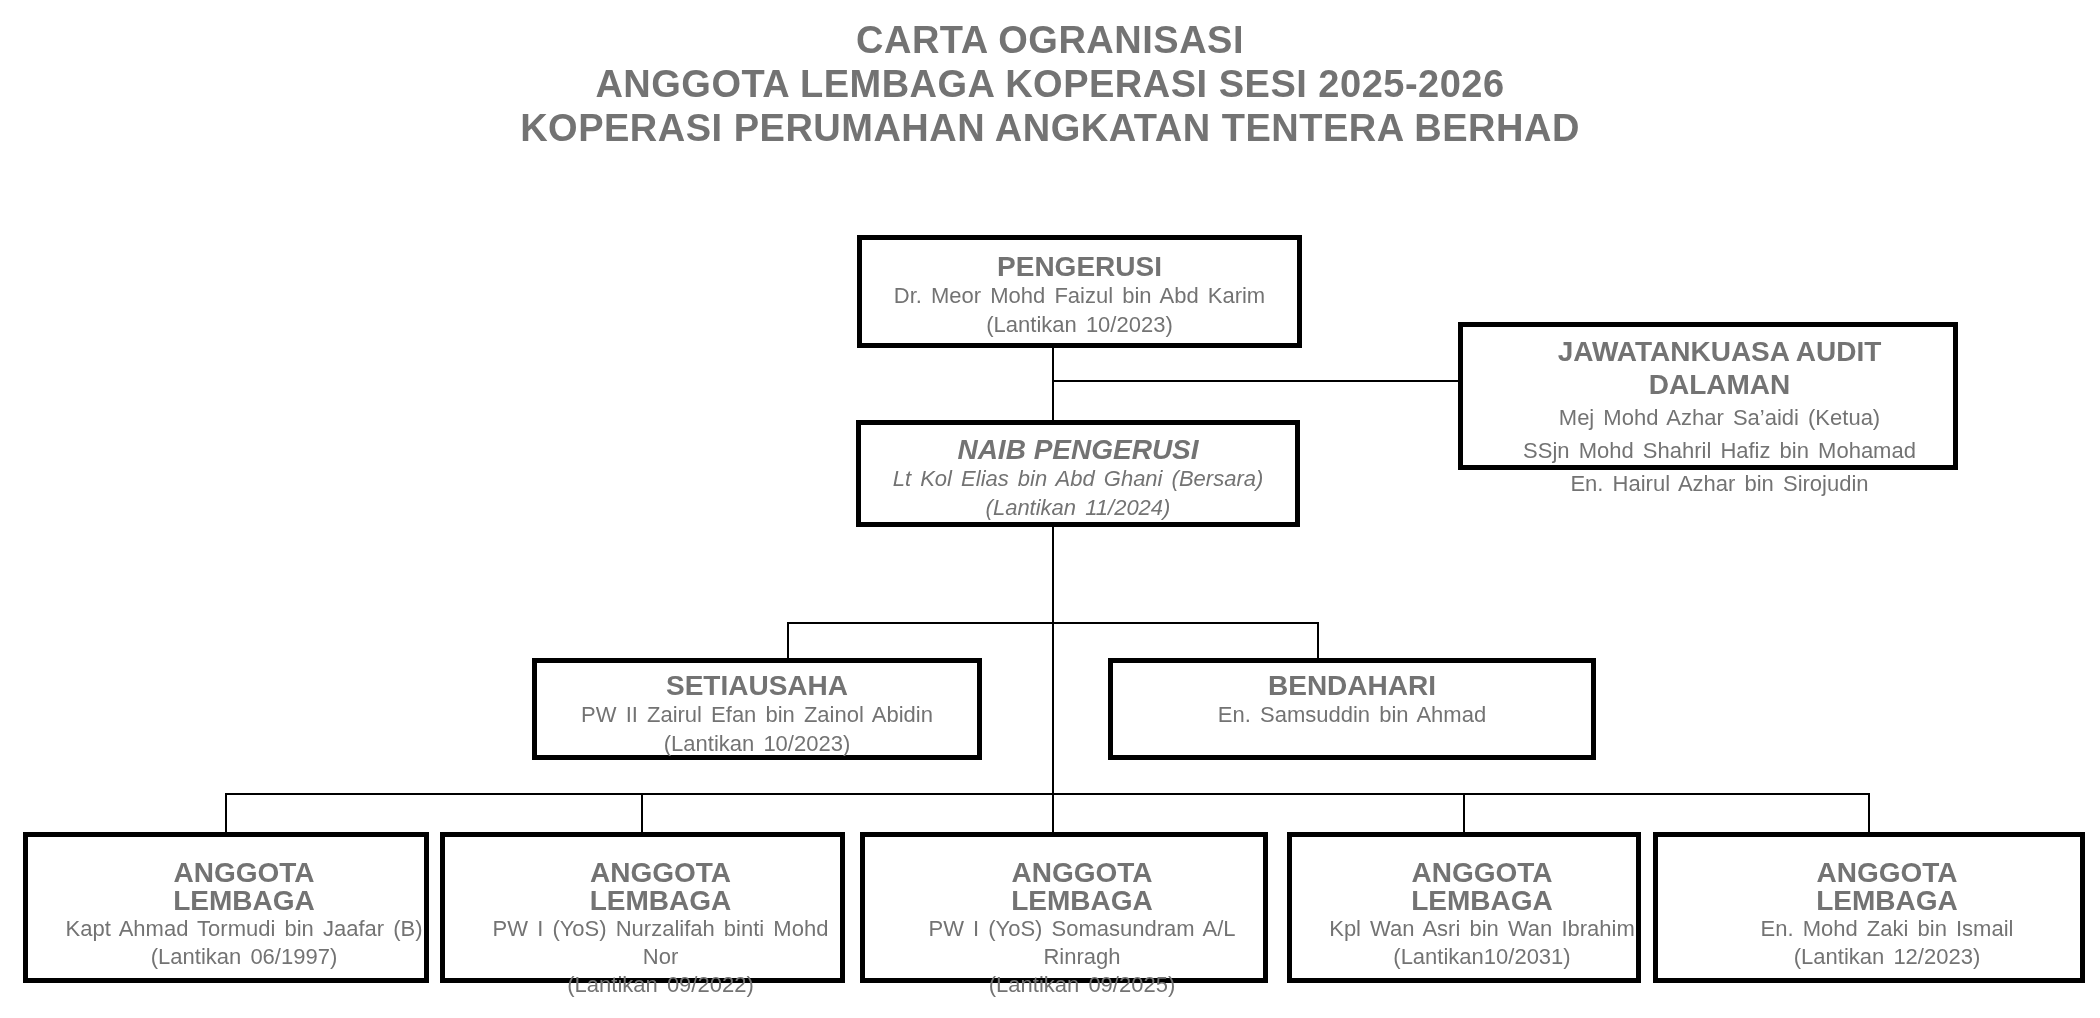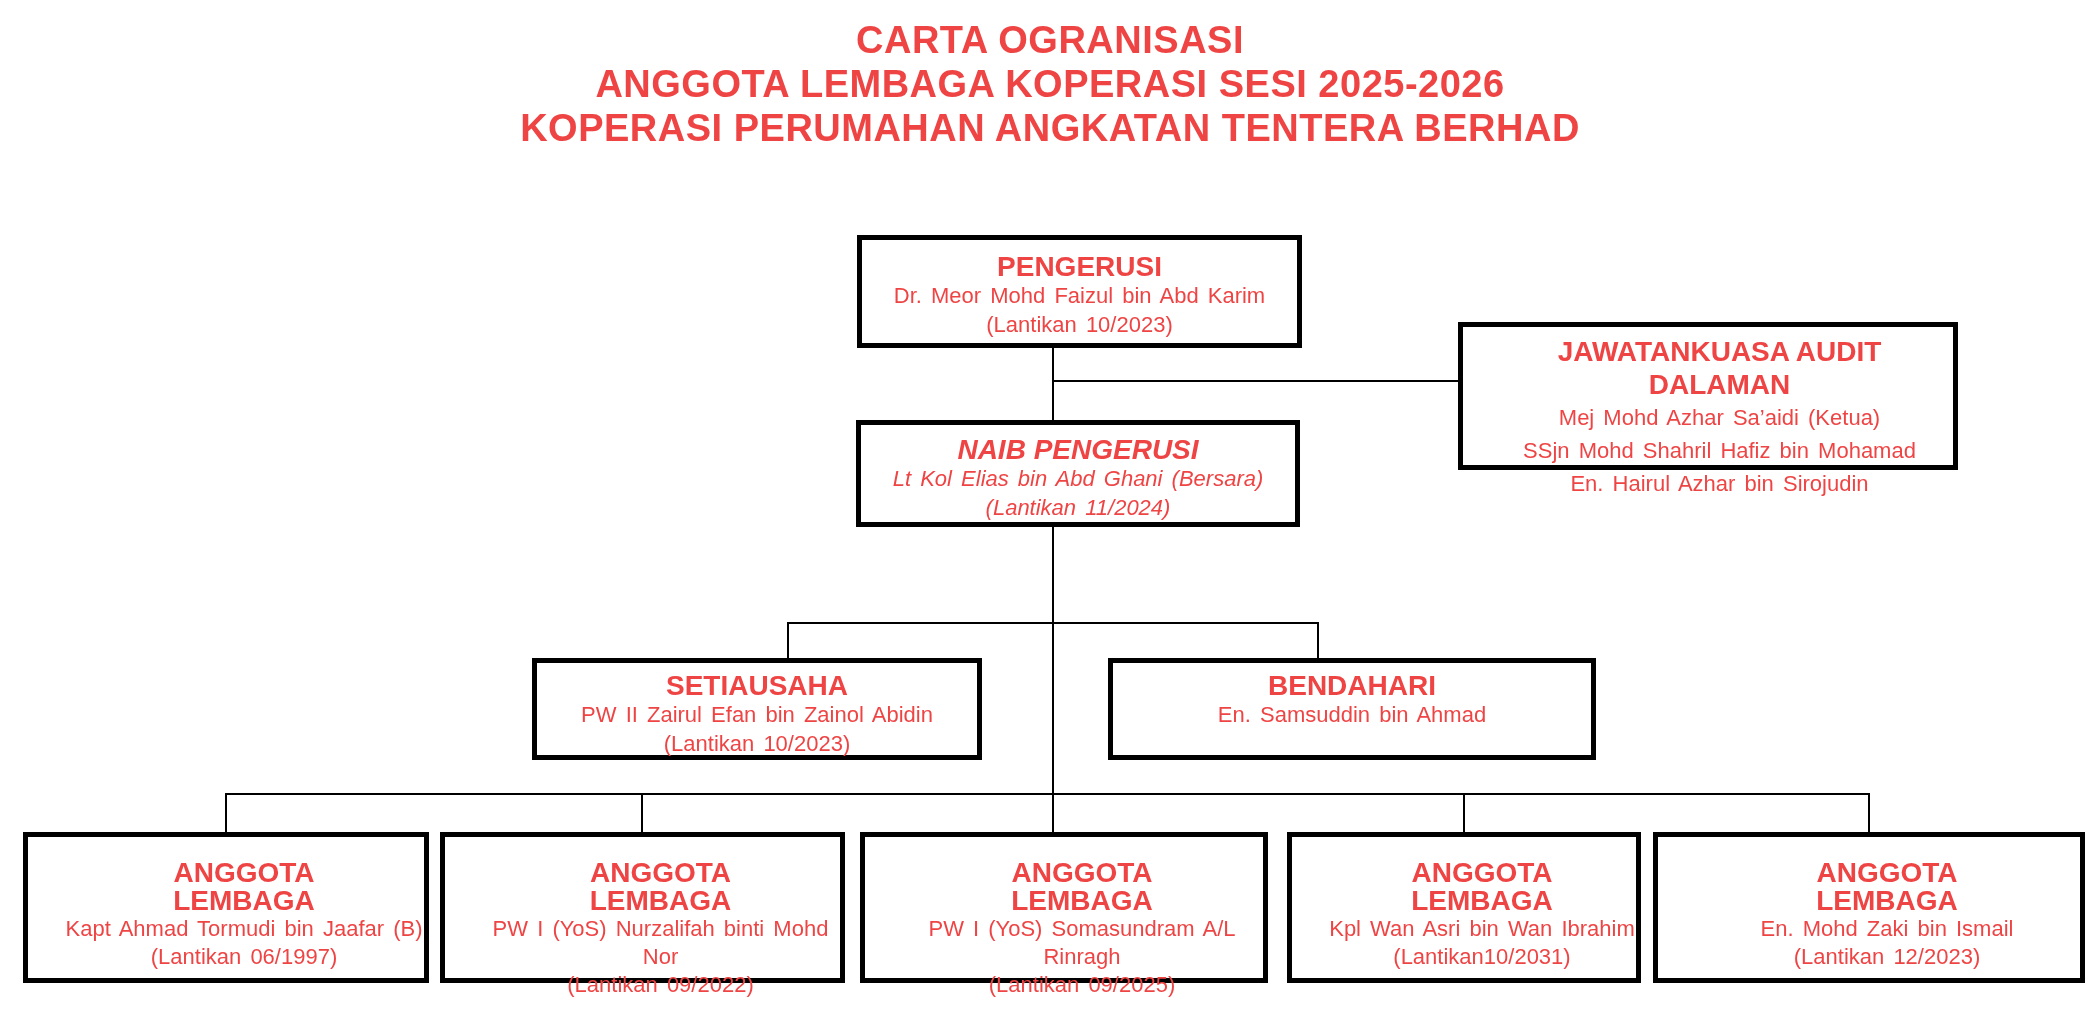--- a/index.html
+++ b/index.html
@@ -6,21 +6,21 @@
     margin: 0;
     padding: 0;
     background: #ffffff;
   }
   #canvas {
     position: relative;
     width: 2100px;
     height: 1018px;
     background: #ffffff;
     font-family: "Liberation Sans", sans-serif;
-    color: #ef4444;
+    color: #737373;
     overflow: hidden;
   }
   .title-block {
     position: absolute;
     top: 18px;
     left: 0;
     width: 2100px;
     text-align: center;
   }
   .title-line {

